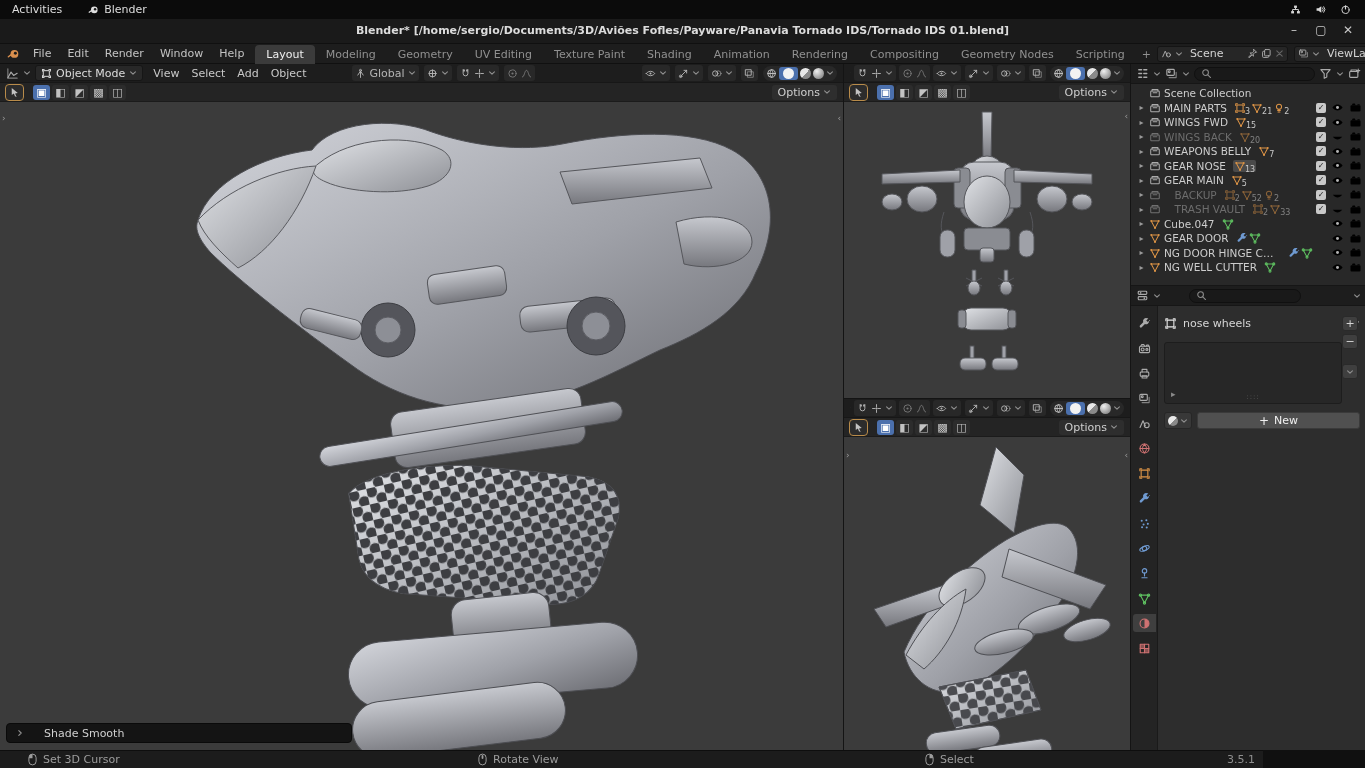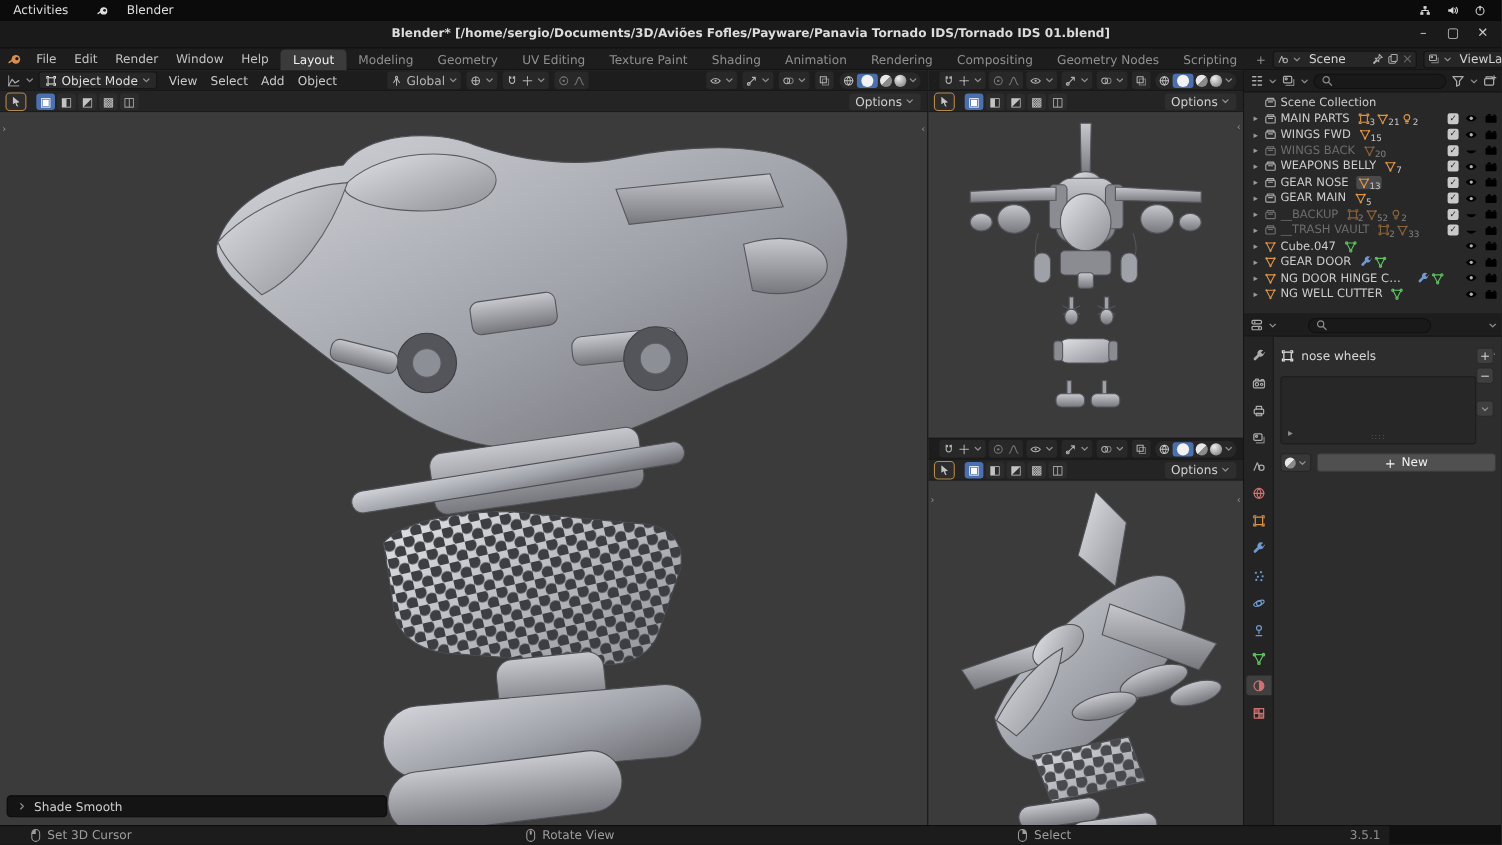--- a/index.html
+++ b/index.html
@@ -55,21 +55,21 @@
   .sph.matcap{background:linear-gradient(135deg,#e8e8e8 50%,#8a8a8a 50%)}
   .sph.rend{background:radial-gradient(circle at 35% 30%,#efefef,#6f6f6f)}
   .toolgrp{display:flex;align-items:center;gap:2px}
   .tbtn{width:17px;height:15px;border-radius:3px;background:#2c2c2c;display:inline-flex;align-items:center;justify-content:center;color:#c3c3c3}
   .tbtn.cursor-active{background:#2c2c2c;outline:1px solid #b88b4a}
   .tbtn.sel-active{background:#4b70ad;color:#fff}
   .edge-arrow{position:absolute;color:#9a9a9a;font-size:9px;line-height:9px}
 
   
   #op-panel{left:6px;bottom:7px;width:346px;height:20px;background:rgba(17,17,17,.92);border:1px solid #0a0a0a;
-            border-radius:4px;display:flex;align-items:center;gap:7px;padding:0 9px;color:#cfcfcf;z-index:5}
+            border-radius:4px;display:flex;align-items:center;gap:20px;padding:0 9px;color:#cfcfcf;z-index:5}
 
   
   #right-panel{left:1130px;top:0;width:235px;height:686px;background:#262626;border-left:1px solid #141414}
   #outliner{position:absolute;left:0;top:0;width:235px;height:221px;background:#282828}
   .ed-header{height:20px;background:#1d1d1d;display:flex;align-items:center;gap:4px;padding:0 5px;border-bottom:1px solid #161616}
   .search-pill{flex:1;display:flex;align-items:center;gap:4px;background:#191919;border:1px solid #101010;border-radius:8px;height:14px;padding:0 6px;color:#8a8a8a}
   #outliner-rows{padding-top:2px;font-size:10.5px}
   .ol-row{display:flex;align-items:center;height:14.5px;padding:0 4px 0 6px;gap:3px;white-space:nowrap}
   .ol-row .ol-expand{width:9px;color:#9a9a9a;font-size:8px;text-align:center;flex:0 0 auto}
   .ol-ico{width:12px;height:12px;display:inline-flex;flex:0 0 auto}
@@ -111,21 +111,21 @@
   .mouse-ic{width:9px;height:13px;display:inline-flex}
   .mouse-ic svg{width:100%;height:100%;fill:none;stroke:#9d9d9d;stroke-width:1.1}
   #sb-version{position:absolute;right:8px;top:2px;color:#8f8f8f}
 </style>
 </head>
 <body>
 
 <div id="gnome-bar" class="abs">
   <div class="gb-left">
     <span>Activities</span>
-    <span class="row" style="gap:16px">
+    <span class="row" style="gap:5px">
       <span class="ic ic11">
           <svg viewBox="0 0 14 14">
             <circle cx="8" cy="7.5" r="4.2" fill="currentColor" stroke="none"></circle>
             <circle cx="9" cy="6.8" r="1.6" fill="#1a1a1a" stroke="none"></circle>
             <path d="M1.5 10.5L6 7.2" stroke-width="1.6"></path>
           </svg>
         </span>
       <span>Blender</span>
     </span>
   </div>

